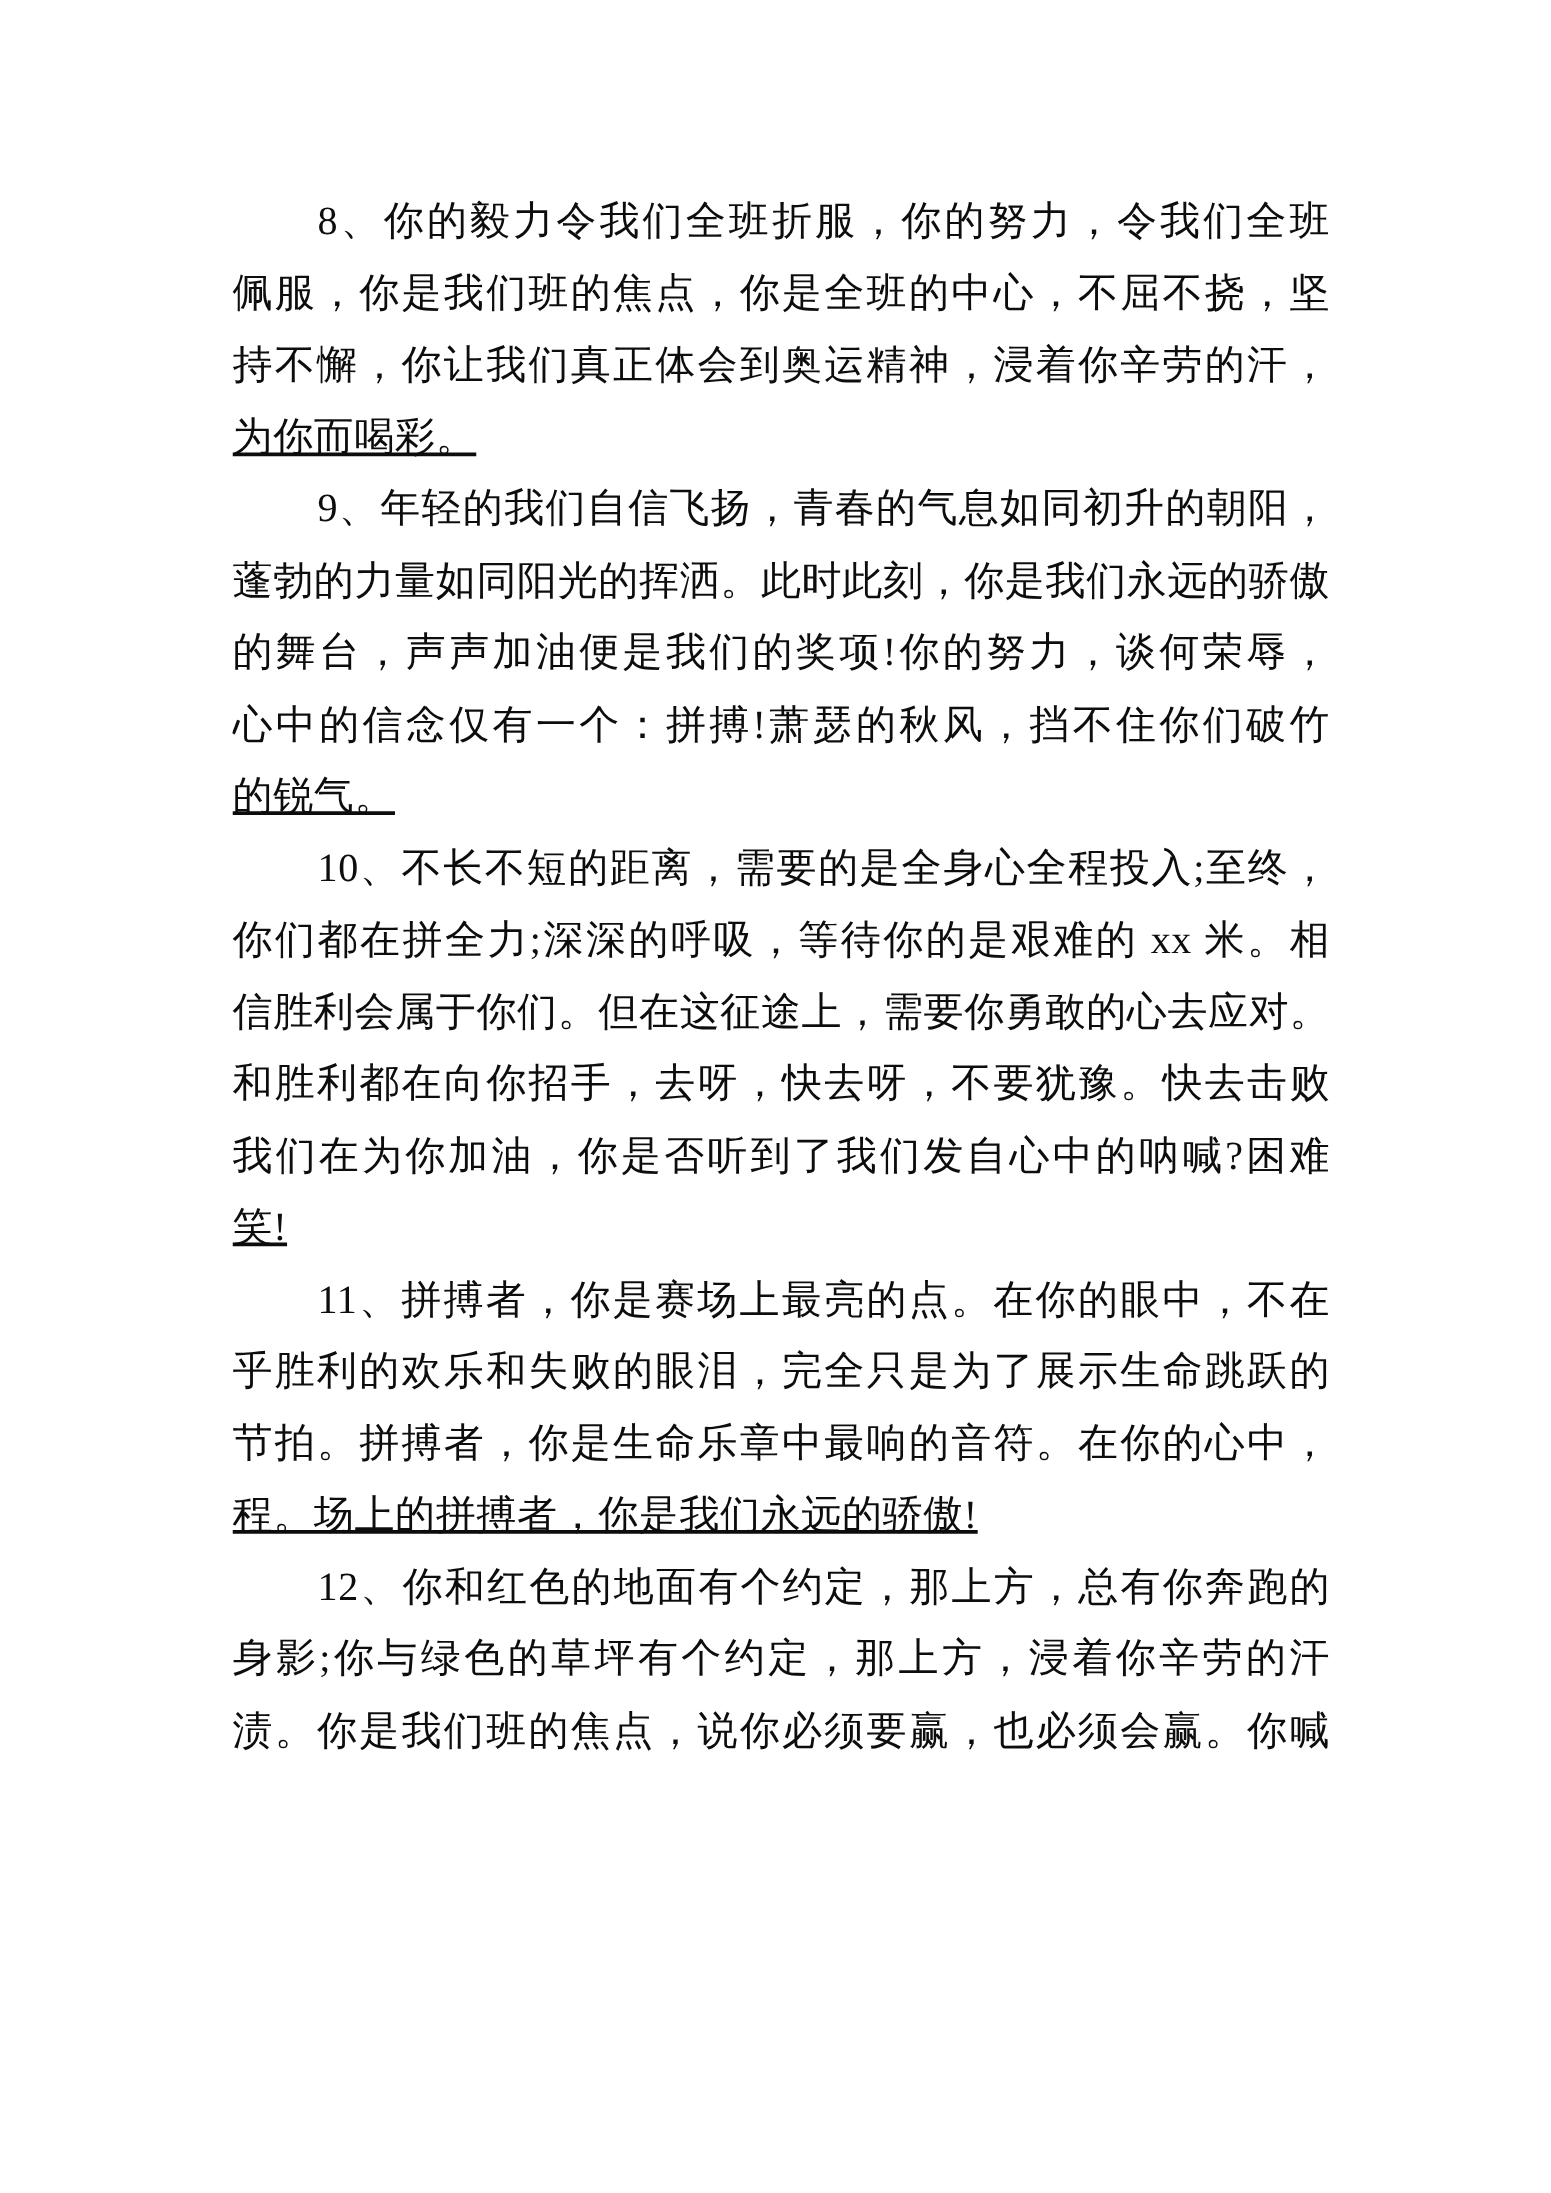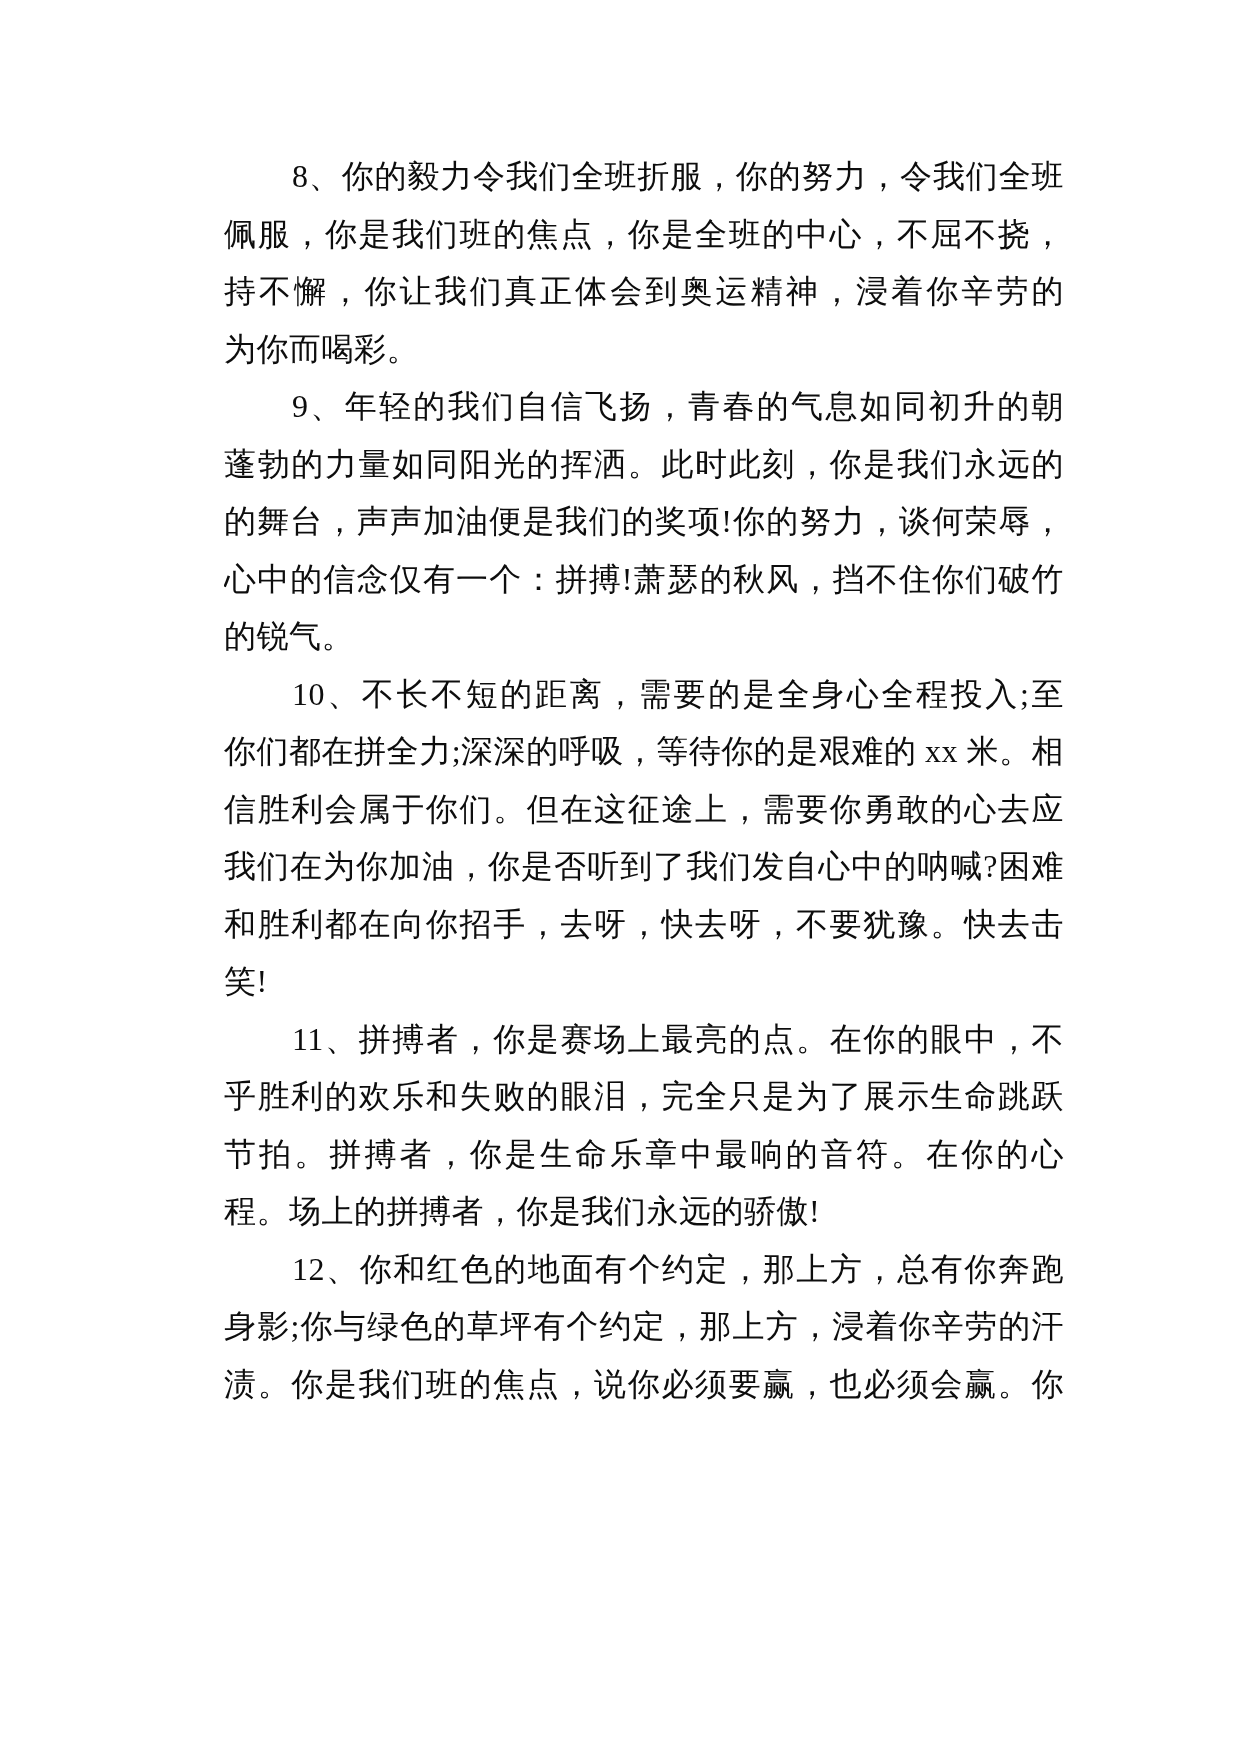--- a/index.html
+++ b/index.html
@@ -26,28 +26,28 @@
   .line {
     font-size: 32px;
     line-height: 57.5px;
     height: 57.5px;
     overflow: hidden;
     text-align: justify;
     text-align-last: justify;
     text-justify: inter-character;
     font-weight: 400;
     letter-spacing: 0.5px;
-    margin-left: 38px;
   }
   .line.first {
     padding-left: 68px;
   }
   .line.end {
     text-align: left;
     text-align-last: left;
+    text-decoration: underline;
   }
 </style>
 </head>
 <body>
 
 <div class="page">
   <div class="textblock">
 
     <div class="line first">8、你的毅力令我们全班折服，你的努力，令我们全班</div>
     <div class="line">佩服，你是我们班的焦点，你是全班的中心，不屈不挠，坚</div>
@@ -56,22 +56,22 @@
 
     <div class="line first">9、年轻的我们自信飞扬，青春的气息如同初升的朝阳，</div>
     <div class="line">蓬勃的力量如同阳光的挥洒。此时此刻，你是我们永远的骄傲</div>
     <div class="line">的舞台，声声加油便是我们的奖项!你的努力，谈何荣辱，</div>
     <div class="line">心中的信念仅有一个：拼搏!萧瑟的秋风，挡不住你们破竹</div>
     <div class="line end">的锐气。</div>
 
     <div class="line first">10、不长不短的距离，需要的是全身心全程投入;至终，</div>
     <div class="line">你们都在拼全力;深深的呼吸，等待你的是艰难的 xx 米。相</div>
     <div class="line">信胜利会属于你们。但在这征途上，需要你勇敢的心去应对。</div>
+    <div class="line">和胜利都在向你招手，去呀，快去呀，不要犹豫。快去击败</div>
     <div class="line">我们在为你加油，你是否听到了我们发自心中的呐喊?困难</div>
-    <div class="line">和胜利都在向你招手，去呀，快去呀，不要犹豫。快去击败</div>
     <div class="line end">笑!</div>
 
     <div class="line first">11、拼搏者，你是赛场上最亮的点。在你的眼中，不在</div>
     <div class="line">乎胜利的欢乐和失败的眼泪，完全只是为了展示生命跳跃的</div>
     <div class="line">节拍。拼搏者，你是生命乐章中最响的音符。在你的心中，</div>
     <div class="line end">程。场上的拼搏者，你是我们永远的骄傲!</div>
 
     <div class="line first">12、你和红色的地面有个约定，那上方，总有你奔跑的</div>
     <div class="line">身影;你与绿色的草坪有个约定，那上方，浸着你辛劳的汗</div>
     <div class="line">渍。你是我们班的焦点，说你必须要赢，也必须会赢。你喊</div>

